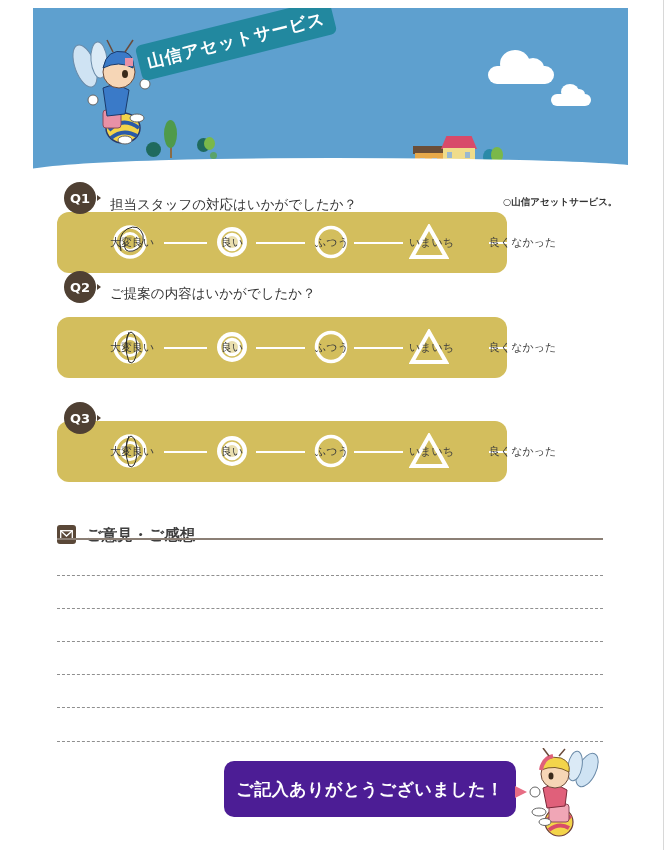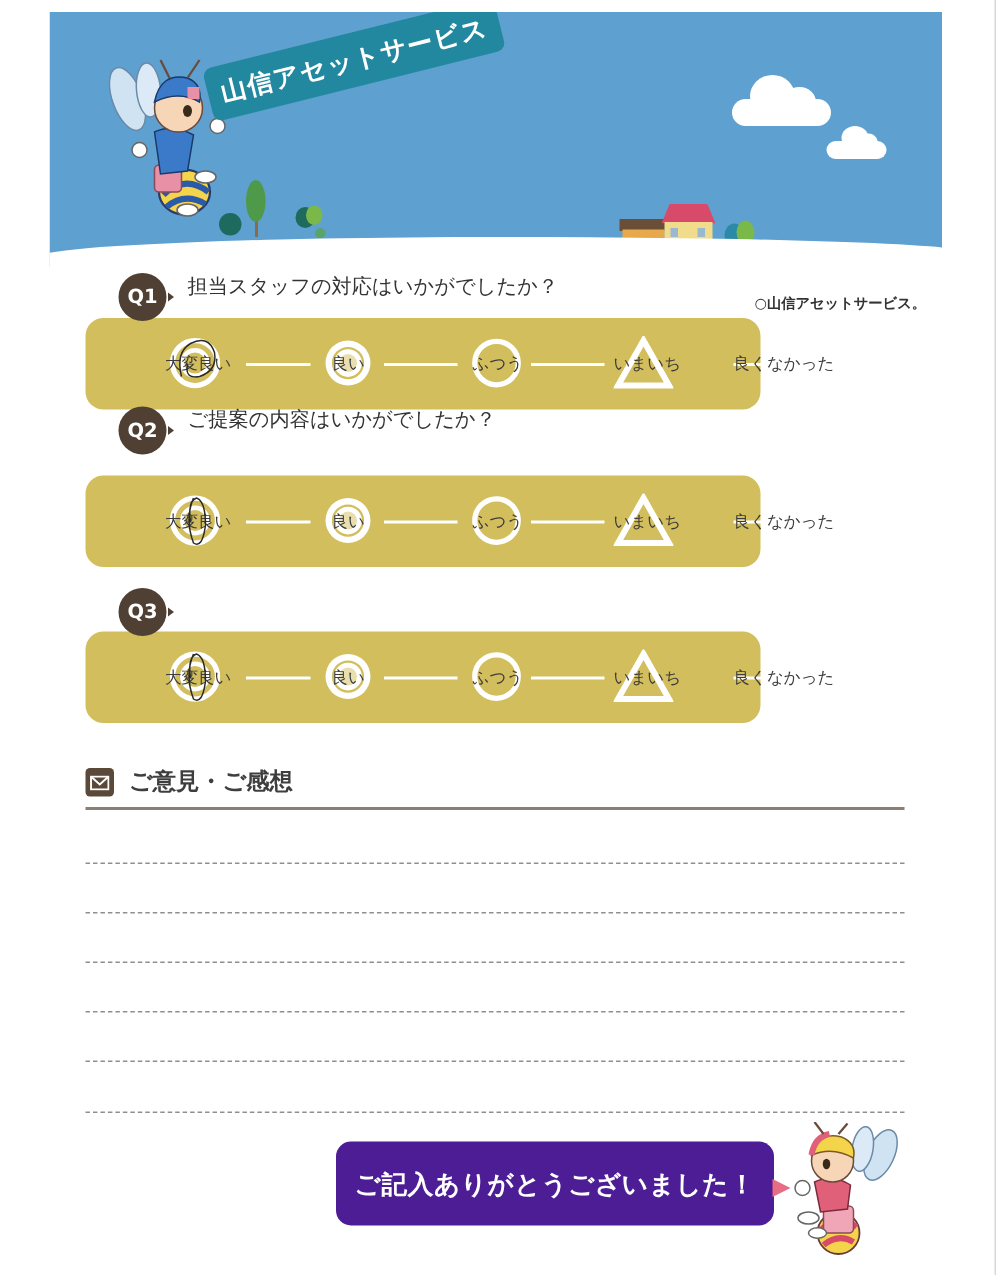--- a/index.html
+++ b/index.html
@@ -34,36 +34,36 @@
     .house-a { position: absolute; left: 382px; top: 145px; width: 28px; height: 22px; background: #e8a94a; }
     .house-a-roof { position: absolute; left: 380px; top: 138px; width: 32px; height: 8px; background: #6b4e38; }
     .house-b { position: absolute; left: 410px; top: 140px; width: 32px; height: 27px; background: #f0dc8a; }
     .house-b-roof { position: absolute; left: 408px; top: 128px; width: 36px; height: 13px; background: #d84a6a;
       clip-path: polygon(15% 0, 85% 0, 100% 100%, 0 100%); }
     .window { position: absolute; width: 5px; height: 6px; background: #9ab8cf; }
 
     .mascot { position: absolute; }
 
     
-    .q-header { position: absolute; left: 64px; height: 32px; display: flex; align-items: flex-start; margin-left: 15px; }
+    .q-header { position: absolute; left: 64px; height: 32px; display: flex; align-items: flex-end; }
     .q-badge { width: 32px; height: 32px; border-radius: 50%; background: #4f4033; color: #fff; font-weight: bold;
       font-size: 13px; display: flex; align-items: center; justify-content: center; position: relative; z-index: 2; }
     .q-text { margin-left: 14px; font-size: 13.5px; color: #333; white-space: nowrap; }
     .q-pointer { position: absolute; left: 33px; top: 13px; width: 0; height: 0; border-top: 3px solid transparent;
       border-bottom: 3px solid transparent; border-left: 4px solid #4f4033; }
     .instruction { position: absolute; left: 503px; top: 196px; font-size: 9.5px; font-weight: bold; color: #333; white-space: nowrap; }
 
     .panel { position: absolute; left: 57px; width: 450px; height: 61px; background: #d3be5d; border-radius: 12px; }
     .opt { position: absolute; top: 0; height: 61px; }
     .opt-icon { position: absolute; }
     .opt-label { position: absolute; top: 23px; font-size: 11px; color: #3c3c3c; white-space: nowrap; }
     .connector { position: absolute; top: 30px; height: 2px; background: #ffffff; }
 
     
-    .comment-head { position: absolute; left: 57px; top: 511px; display: flex; align-items: center; }
+    .comment-head { position: absolute; left: 57px; top: 525px; display: flex; align-items: flex-start; }
     .mail-box { width: 19px; height: 19px; background: #5a4838; border-radius: 3px; display: flex; align-items: center; justify-content: center; }
     .comment-title { margin-left: 10px; font-size: 15.5px; font-weight: bold; color: #3e3e3e; }
     .comment-rule { position: absolute; left: 57px; top: 538px; width: 546px; height: 2px; background: #8b7f75; }
     .dash-line { position: absolute; left: 57px; width: 546px; height: 0; border-top: 1.5px dashed #8f8f8f; }
 
     
     .thanks { position: absolute; left: 224px; top: 761px; width: 292px; height: 56px; background: #4c1d95; border-radius: 10px;
       color: #fff; font-weight: bold; font-size: 17px; display: flex; align-items: center; justify-content: center; letter-spacing: 0.5px; }
     .thanks-tail { position: absolute; left: 515px; top: 786px; width: 0; height: 0; border-top: 6px solid transparent;
       border-bottom: 6px solid transparent; border-left: 12px solid #e76d84; }
@@ -221,21 +221,21 @@
       <div class="opt" style="left:0;width:100%;">
         <span class="opt-icon" style="left:452px;top:12px;"><svg width="36" height="36" viewBox="0 0 36 36">
             <path d="M4 4 L32 32 M32 4 L4 32" stroke="#fff" stroke-width="3.5"></path>
           </svg></span>
         <span class="opt-label" style="left:432px;">良くなかった</span>
       </div>
       <svg style="position:absolute;left:58px;top:9px;" width="32" height="44" viewBox="0 0 32 44">
         <path d="M14 6 Q8 20 14 36 Q20 40 22 24 Q22 8 16 6 Q10 8 12 22" fill="none" stroke="#2a2a2a" stroke-width="1"></path>
       </svg>
     </div>
-    <div class="q-header" style="top: 392px;">
+    <div class="q-header" style="top: 402px;">
       <div class="q-badge">
         <span>Q3</span>
       </div>
       <div class="q-pointer"></div>
     </div>
     <div class="panel" style="top: 421px;">
       <div class="connector" style="left:107px;width:43px;"></div>
       <div class="connector" style="left:199px;width:49px;"></div>
       <div class="connector" style="left:297px;width:49px;"></div>
       <div class="connector" style="left:432px;width:33px;"></div>

